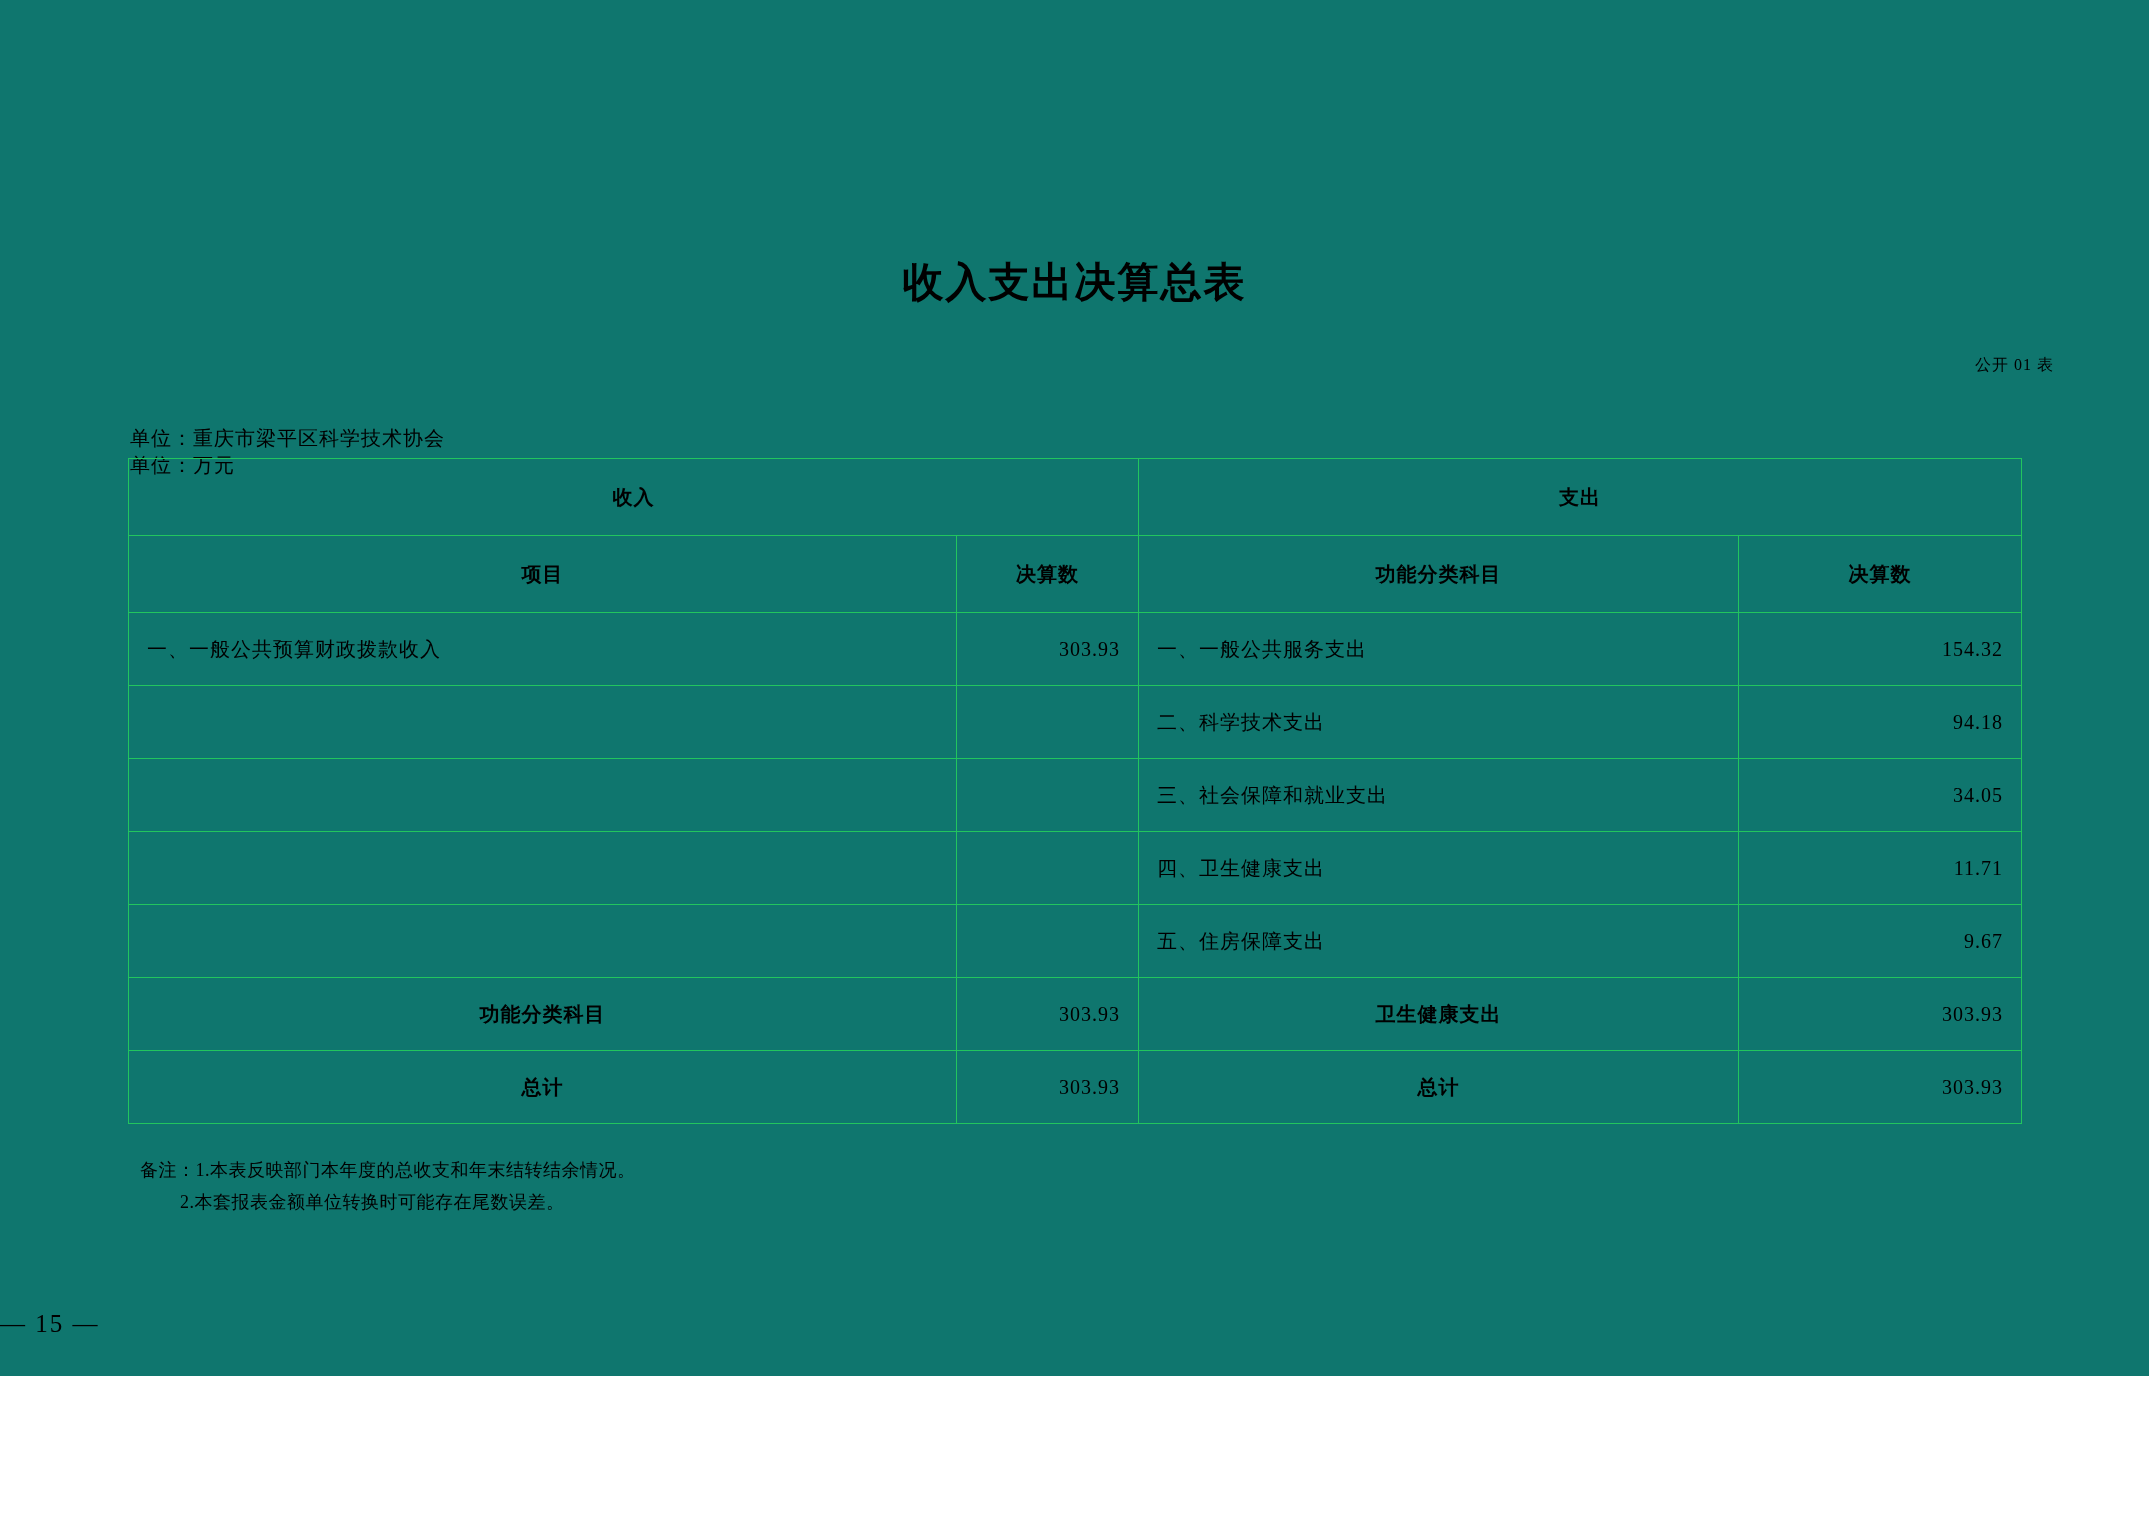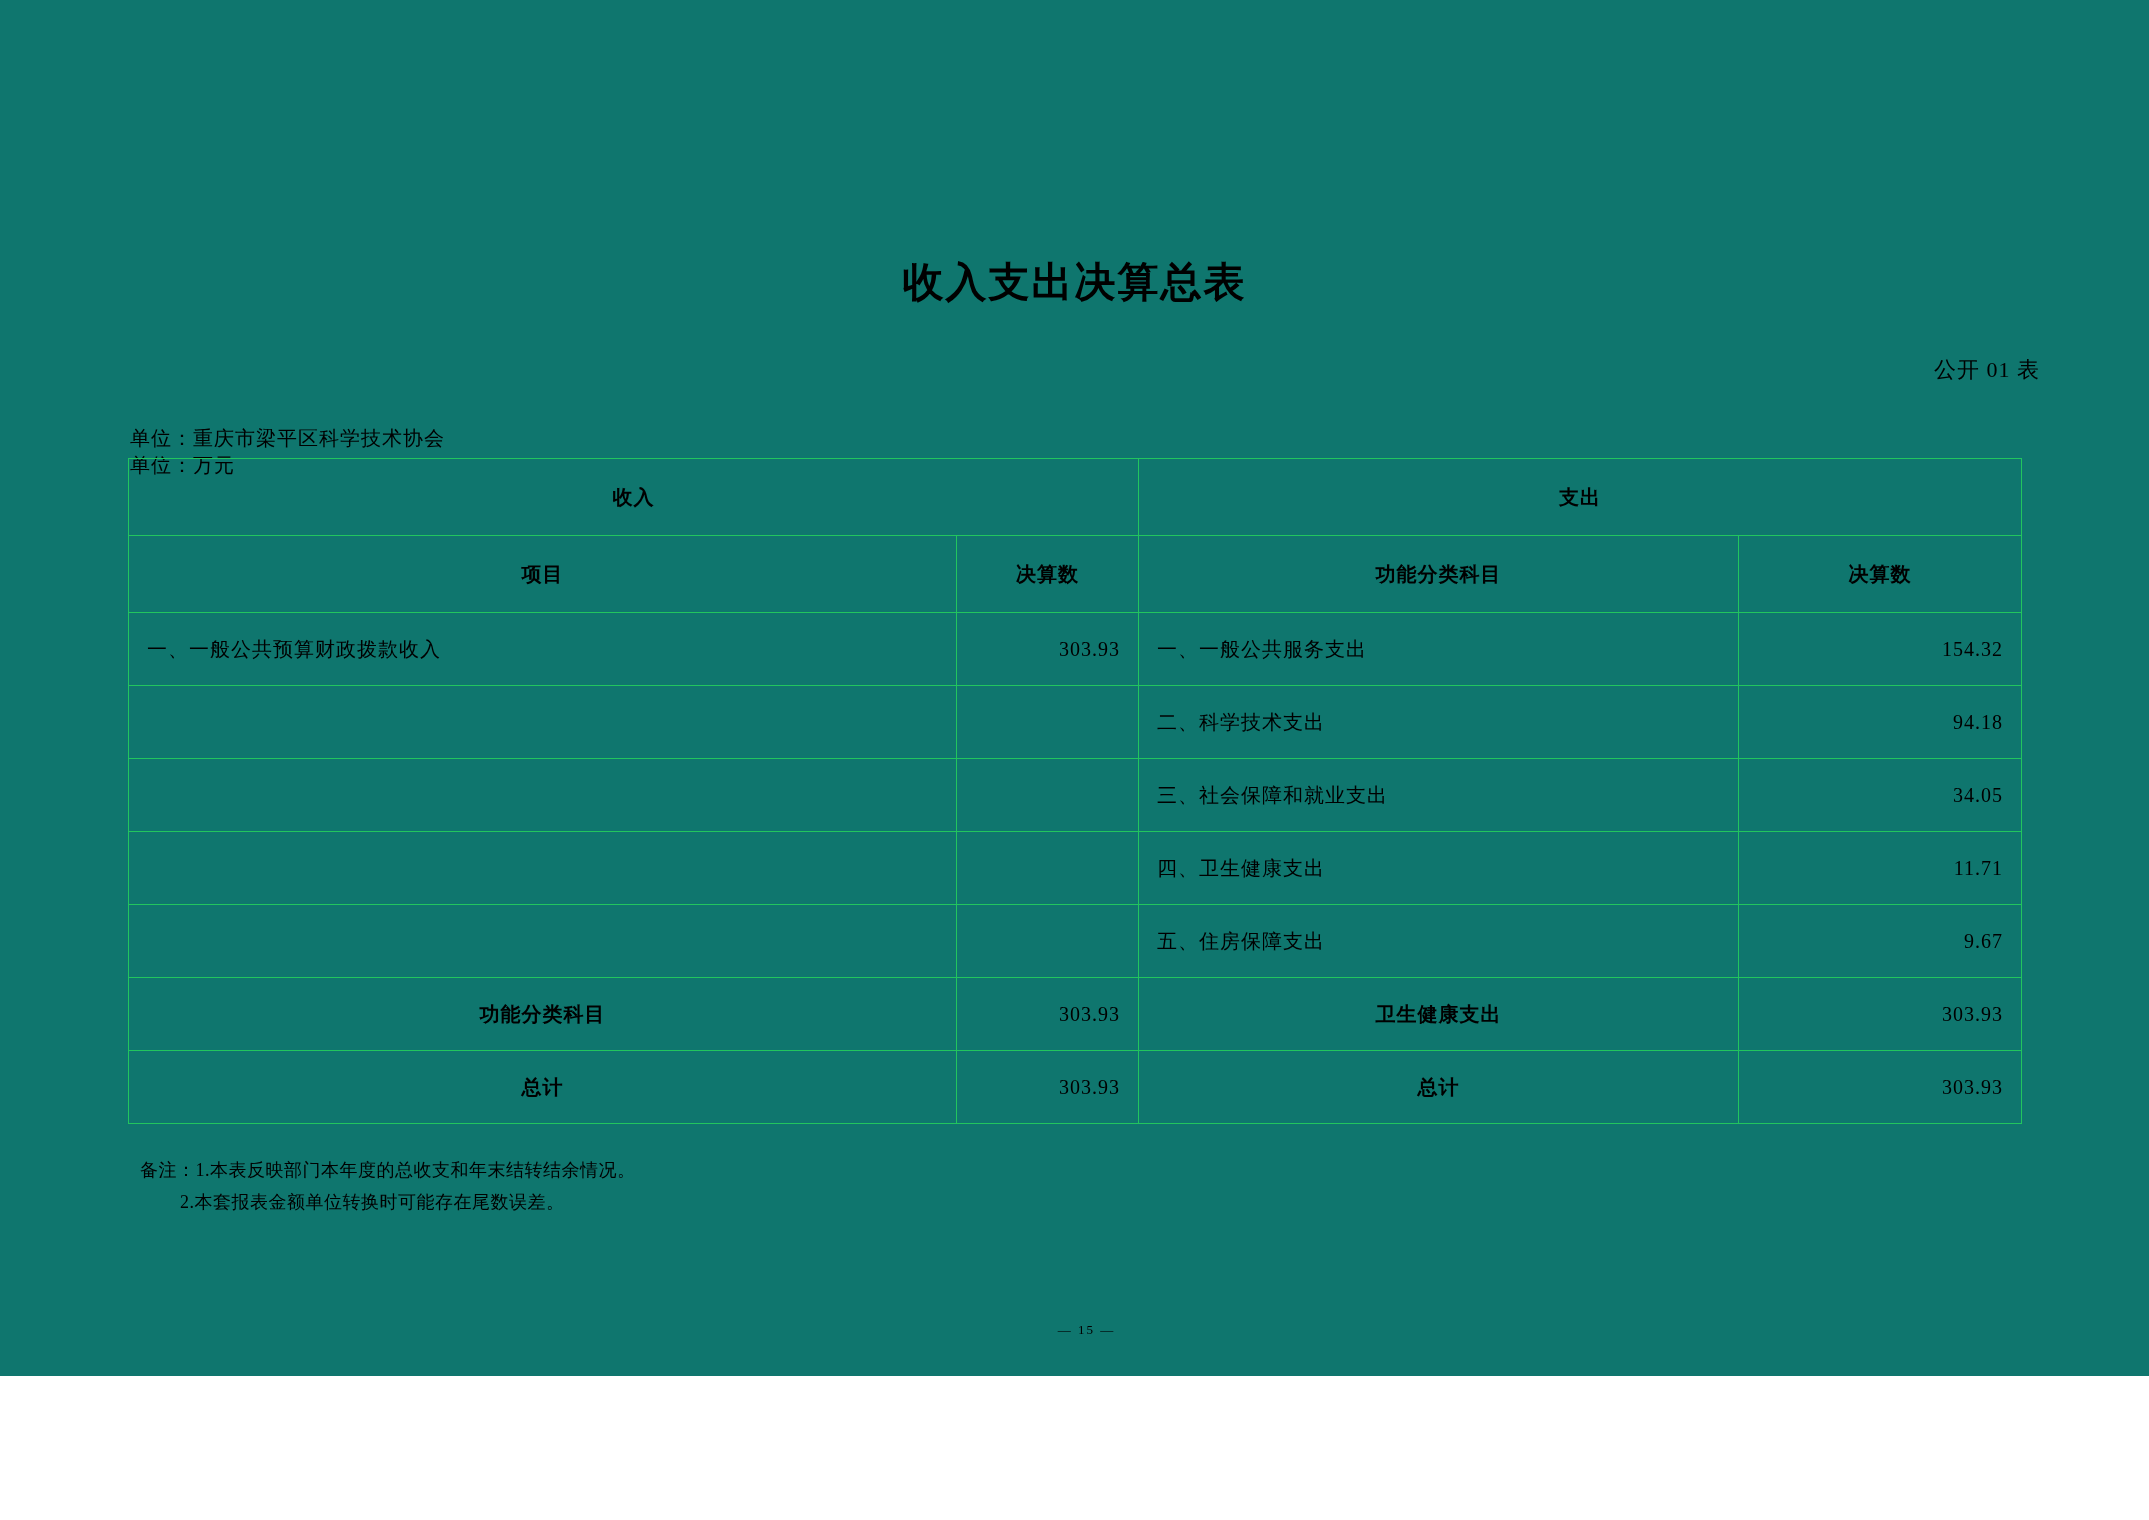--- a/index.html
+++ b/index.html
@@ -23,23 +23,23 @@
     text-align: center;
     font-size: 41px;
     font-weight: bold;
     letter-spacing: 2px;
     margin: 0;
     padding-top: 255px;
     font-family: "Liberation Serif", "DejaVu Serif", serif;
   }
   .sheet-no {
     position: absolute;
-    right: 109px;
+    right: 95px;
     top: 355px;
-    font-size: 22px;
+    font-size: 16px;
     letter-spacing: 1px;
   }
   .meta-row {
     position: absolute;
     left: 130px;
     right: 95px;
     top: 425px;
     display: flex;
     justify-content: space-between;
     font-size: 20px;
@@ -104,24 +104,22 @@
     letter-spacing: 0.5px;
   }
   .notes .note-line2 {
     padding-left: 40px;
   }
   .page-number {
     position: absolute;
     left: 0;
     right: 0;
     bottom: 38px;
-    text-align: center;
-    font-size: 13px;
+    font-size: 25px;
     letter-spacing: 2px;
-    margin-left: 24px;
   }
 </style>
 </head>
 <body>
 
 <div class="page">
 
   <h1 class="doc-title">收入支出决算总表</h1>
 
   <div class="sheet-no">公开 01 表</div>

